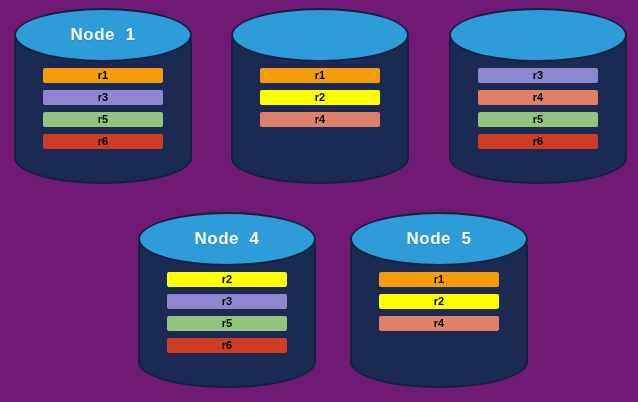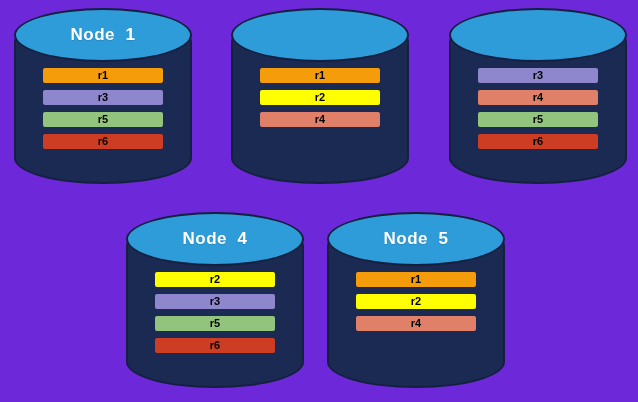--- a/index.html
+++ b/index.html
@@ -87,21 +87,21 @@
     justify-content: center;
     color: #000000;
     font-size: 11px;
     font-weight: bold;
     line-height: 1;
   }
 </style>
 </head>
 <body>
 
-<div id="diagram" style="background: #6d28d9; width: 638px; height: 402px;">
+<div id="diagram" style="background: #701a75; width: 638px; height: 402px;">
     <div class="node" style="left: 14px; top: 8px;">
       <div class="cyl-body" style="background: rgb(27, 42, 82); border-color: rgb(21, 32, 65);"></div>
       <div class="cyl-top" style="background: rgb(46, 156, 216); border-color: rgb(21, 32, 65);"></div>
       <div class="node-label" style="color: rgb(255, 255, 255);">Node  1</div>
       <div class="bars">
         <div class="bar" style="background: rgb(245, 156, 11); color: rgb(0, 0, 0);">r1</div>
         <div class="bar" style="background: rgb(142, 135, 205); color: rgb(0, 0, 0);">r3</div>
         <div class="bar" style="background: rgb(146, 196, 125); color: rgb(0, 0, 0);">r5</div>
         <div class="bar" style="background: rgb(204, 61, 35); color: rgb(0, 0, 0);">r6</div>
       </div>
@@ -118,32 +118,32 @@
     <div class="node" style="left: 449px; top: 8px;">
       <div class="cyl-body" style="background: rgb(27, 42, 82); border-color: rgb(21, 32, 65);"></div>
       <div class="cyl-top" style="background: rgb(46, 156, 216); border-color: rgb(21, 32, 65);"></div>
       <div class="bars">
         <div class="bar" style="background: rgb(142, 135, 205); color: rgb(0, 0, 0);">r3</div>
         <div class="bar" style="background: rgb(224, 128, 104); color: rgb(0, 0, 0);">r4</div>
         <div class="bar" style="background: rgb(146, 196, 125); color: rgb(0, 0, 0);">r5</div>
         <div class="bar" style="background: rgb(204, 61, 35); color: rgb(0, 0, 0);">r6</div>
       </div>
     </div>
-    <div class="node" style="left: 126px; top: 212px; padding-left: 20px;">
+    <div class="node" style="left: 138px; top: 212px; padding-left: 20px;">
       <div class="cyl-body" style="background: rgb(27, 42, 82); border-color: rgb(21, 32, 65);"></div>
       <div class="cyl-top" style="background: rgb(46, 156, 216); border-color: rgb(21, 32, 65);"></div>
       <div class="node-label" style="color: rgb(255, 255, 255);">Node  4</div>
       <div class="bars">
         <div class="bar" style="background: rgb(255, 255, 0); color: rgb(0, 0, 0);">r2</div>
         <div class="bar" style="background: rgb(142, 135, 205); color: rgb(0, 0, 0);">r3</div>
         <div class="bar" style="background: rgb(146, 196, 125); color: rgb(0, 0, 0);">r5</div>
         <div class="bar" style="background: rgb(204, 61, 35); color: rgb(0, 0, 0);">r6</div>
       </div>
     </div>
-    <div class="node" style="left: 327px; top: 212px; text-align: right;">
+    <div class="node" style="left: 350px; top: 212px; text-align: right;">
       <div class="cyl-body" style="background: rgb(27, 42, 82); border-color: rgb(21, 32, 65);"></div>
       <div class="cyl-top" style="background: rgb(46, 156, 216); border-color: rgb(21, 32, 65);"></div>
       <div class="node-label" style="color: rgb(255, 255, 255);">Node  5</div>
       <div class="bars">
         <div class="bar" style="background: rgb(245, 156, 11); color: rgb(0, 0, 0);">r1</div>
         <div class="bar" style="background: rgb(255, 255, 0); color: rgb(0, 0, 0);">r2</div>
         <div class="bar" style="background: rgb(224, 128, 104); color: rgb(0, 0, 0);">r4</div>
       </div>
     </div>
   </div>

